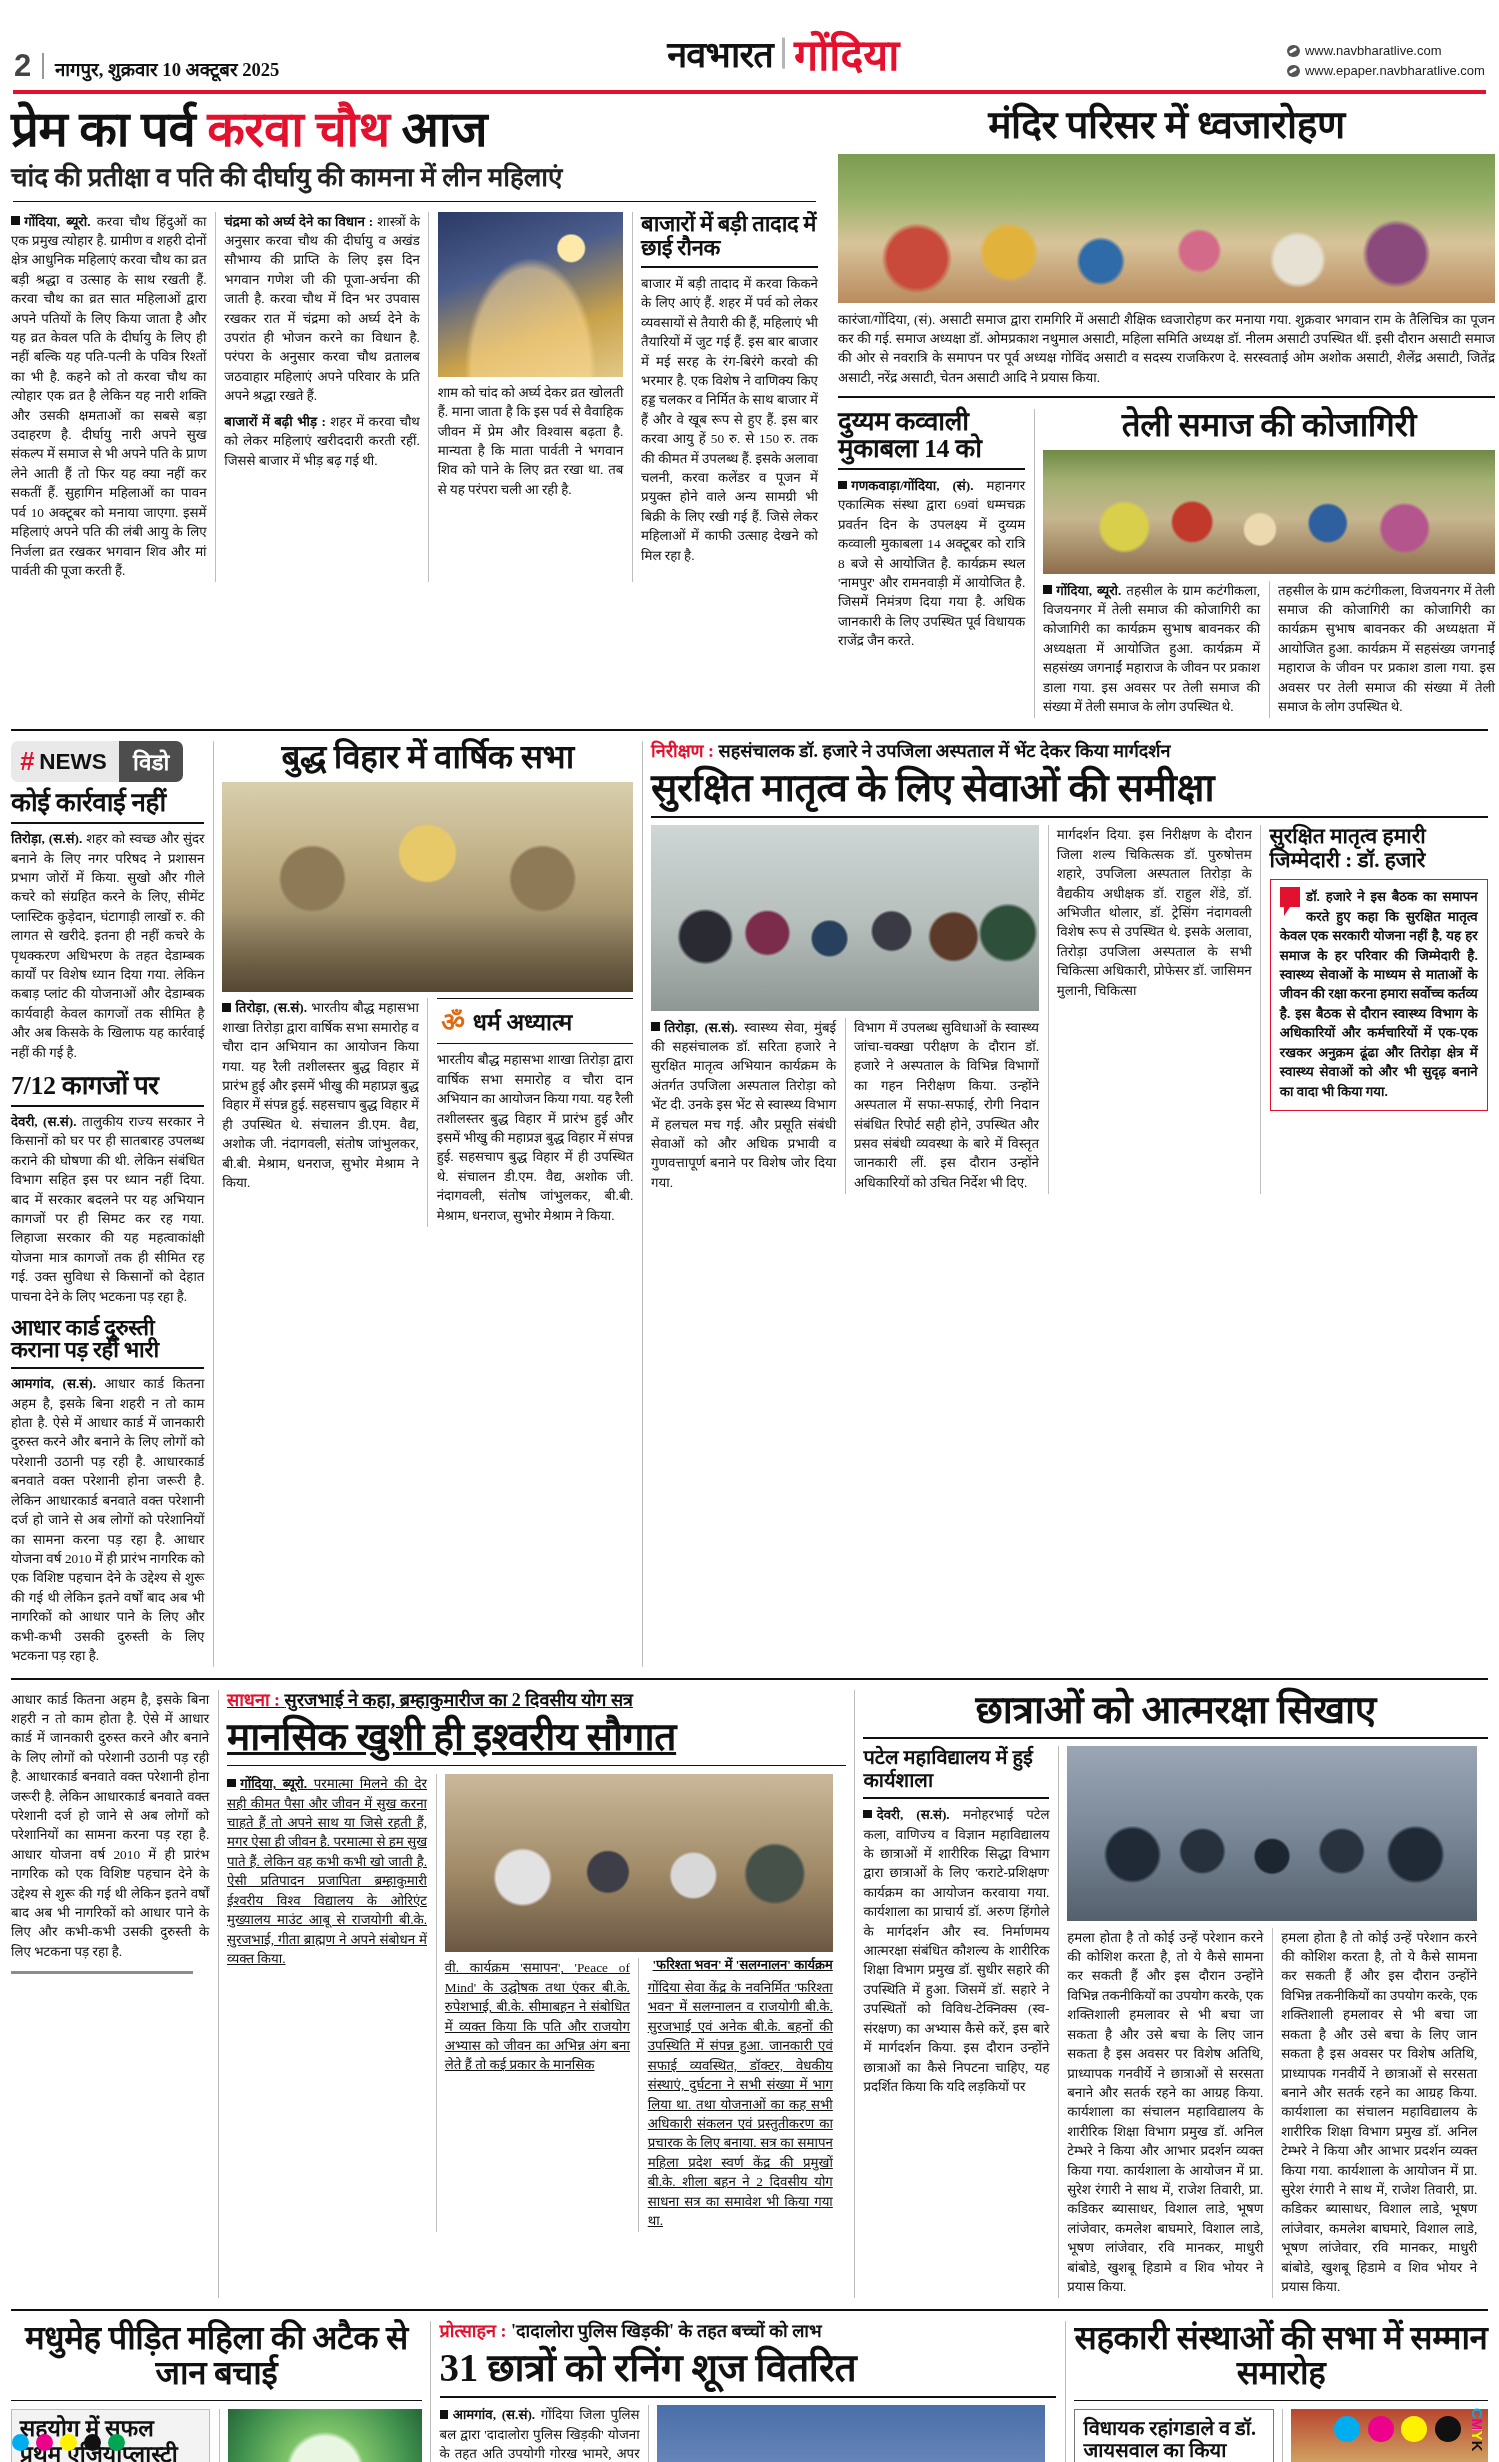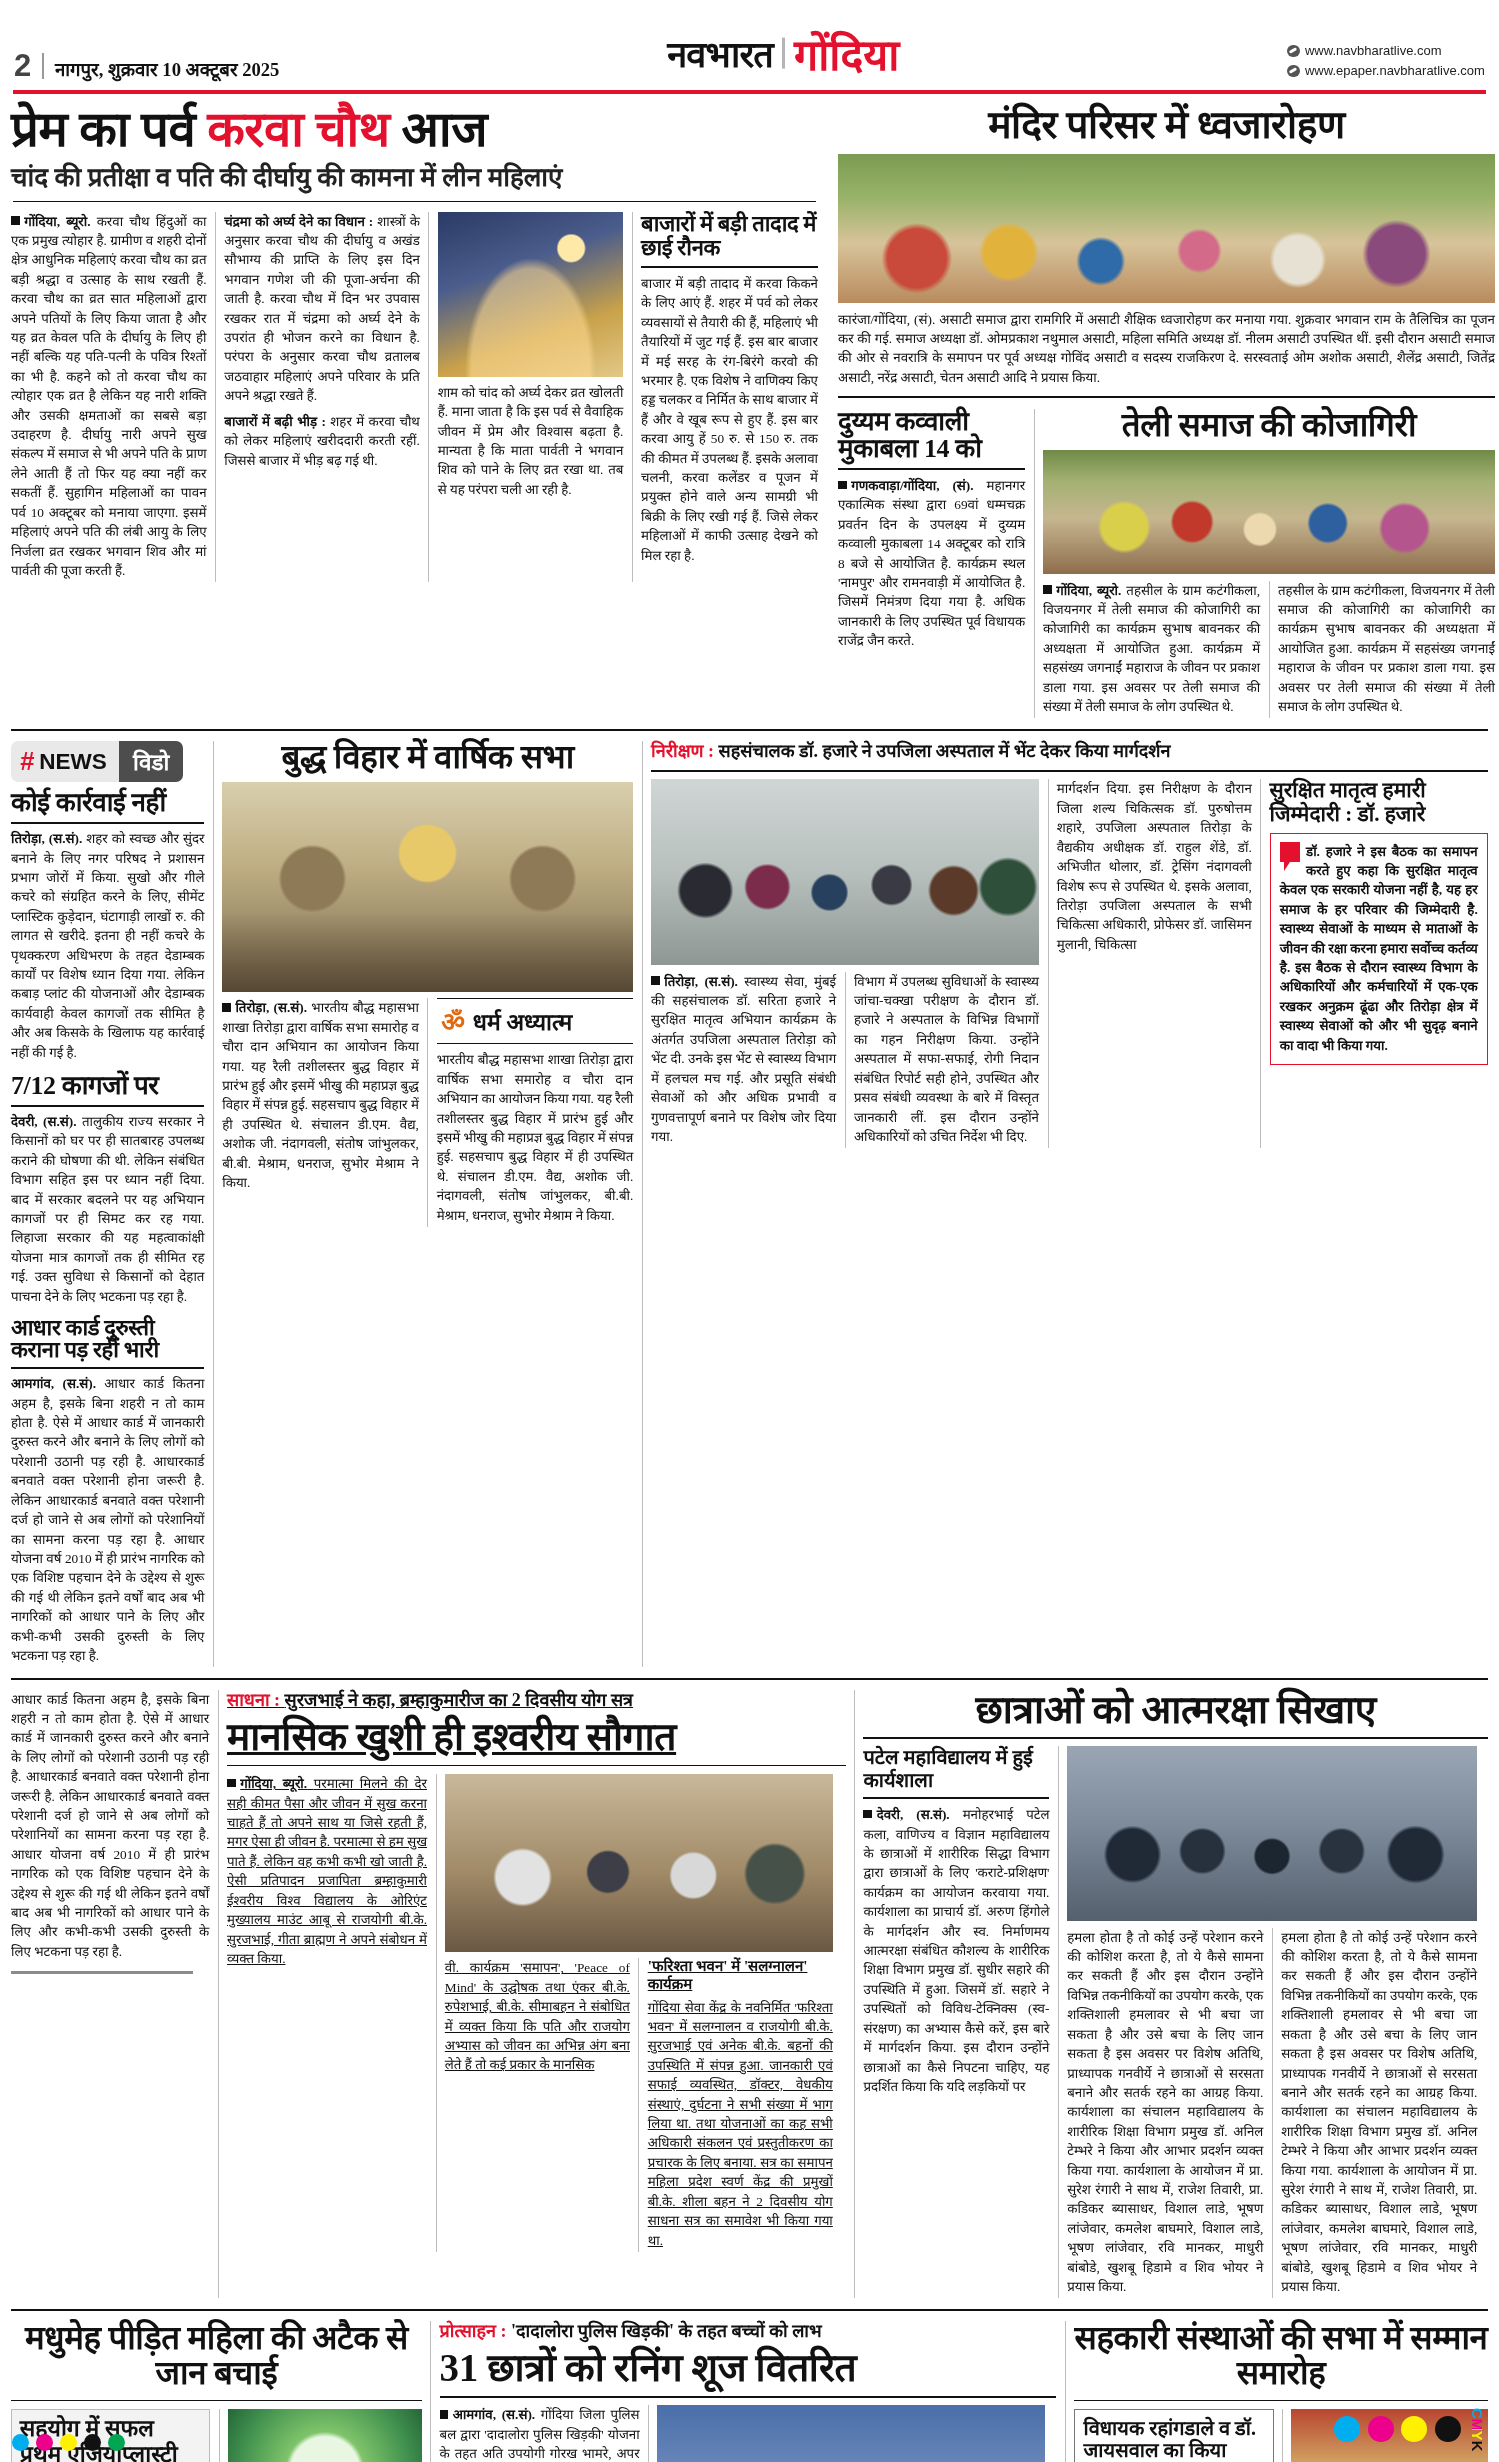--- a/index.html
+++ b/index.html
@@ -245,20 +245,21 @@
           </div>
           <p class="body" style="margin-top:6.2px;">भारतीय बौद्ध महासभा शाखा तिरोड़ा द्वारा वार्षिक सभा समारोह व चौरा दान अभियान का आयोजन किया गया. यह रैली तशीलस्तर बुद्ध विहार में प्रारंभ हुई और इसमें भीखु की महाप्रज्ञ बुद्ध विहार में संपन्न हुई. सहसचाप बुद्ध विहार में ही उपस्थित थे. संचालन डी.एम. वैद्य, अशोक जी. नंदागवली, संतोष जांभुलकर, बी.बी. मेश्राम, धनराज, सुभोर मेश्राम ने किया.</p>
         </div>
       </div>
     </div>
 
     <div class="divider"></div>
 
     <div class="col" style="width:837px;">
       <div class="kicker"><span class="tag">निरीक्षण :</span> <span>सहसंचालक डॉ. हजारे ने उपजिला अस्पताल में भेंट देकर किया मार्गदर्शन</span></div>
+      <h1 class="hl hl-xl" style="margin-top:6.2px;">सुरक्षित मातृत्व के लिए सेवाओं की समीक्षा</h1>
       <div class="rule-thin" style="margin:7.8px 0;"></div>
 
       <div class="cols">
         <div class="col" style="width:388px;">
           <div class="photo" style="height:186px;background:linear-gradient(180deg,#cfd6d6 0%,#b7c0bd 50%,#8e9794 100%);">
             <div class="photo-inner" style="background:
               radial-gradient(circle at 14% 60%, #2a2a33 0 7%, transparent 8%),
               radial-gradient(circle at 30% 58%, #7a2c4a 0 7%, transparent 8%),
               radial-gradient(circle at 46% 61%, #26405e 0 7%, transparent 8%),
               radial-gradient(circle at 62% 57%, #3a3a44 0 7%, transparent 8%),
@@ -318,21 +319,21 @@
               radial-gradient(circle at 42% 55%, #3e3e48 0 8%, transparent 9%),
               radial-gradient(circle at 64% 57%, #d8d8d8 0 8%, transparent 9%),
               radial-gradient(circle at 85% 56%, #46514a 0 8%, transparent 9%);"></div>
           </div>
           <div class="cols" style="margin-top:6.2px;">
             <div class="col" style="width:189px;">
               <p class="body">वी. कार्यक्रम 'समापन', 'Peace of Mind' के उद्घोषक तथा एंकर बी.के. रुपेशभाई, बी.के. सीमाबहन ने संबोधित में व्यक्त किया कि पति और राजयोग अभ्यास को जीवन का अभिन्न अंग बना लेते हैं तो कई प्रकार के मानसिक</p>
             </div>
             <div class="divider"></div>
             <div class="col" style="width:189px;">
-              <h4 style="font-size:15px;font-weight:800;line-height:1.15;margin-bottom:4.7px;">'फरिश्ता भवन' में 'सलग्नालन' कार्यक्रम</h4>
+              <h4 style="font-size:13px;font-weight:800;line-height:1.15;margin-bottom:4.7px;text-align:right;">'फरिश्ता भवन' में 'सलग्नालन' कार्यक्रम</h4>
               <p class="body">गोंदिया सेवा केंद्र के नवनिर्मित 'फरिश्ता भवन' में सलग्नालन व राजयोगी बी.के. सुरजभाई एवं अनेक बी.के. बहनों की उपस्थिति में संपन्न हुआ. जानकारी एवं सफाई व्यवस्थित, डॉक्टर, वेधकीय संस्थाएं, दुर्घटना ने सभी संख्या में भाग लिया था. तथा योजनाओं का कह सभी अधिकारी संकलन एवं प्रस्तुतीकरण का प्रचारक के लिए बनाया. सत्र का समापन महिला प्रदेश स्वर्ण केंद्र की प्रमुखों बी.के. शीला बहन ने 2 दिवसीय योग साधना सत्र का समावेश भी किया गया था.</p>
             </div>
           </div>
         </div>
       </div>
     </div>
 
     <div class="divider"></div>
 
     <div class="col" style="width:627px;">

